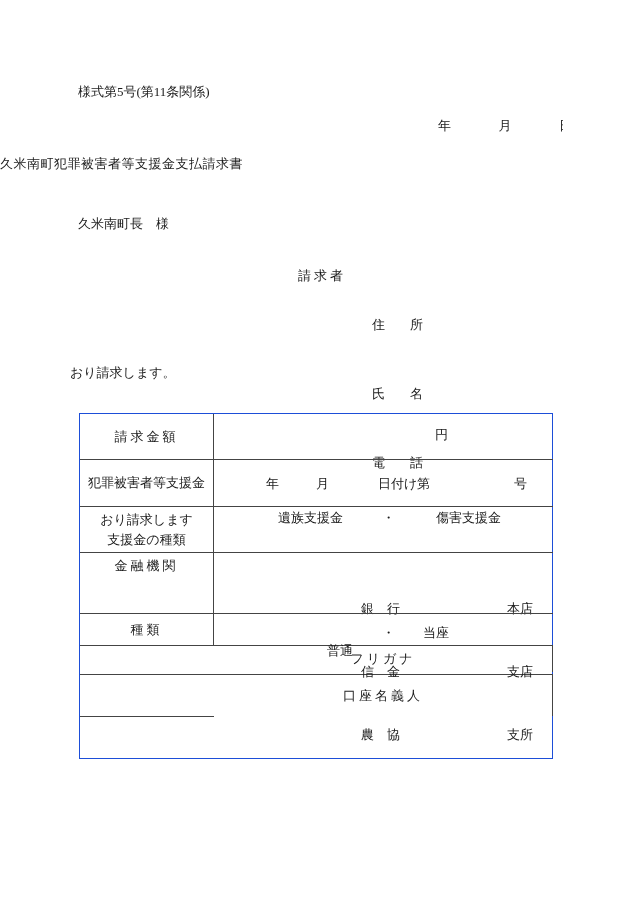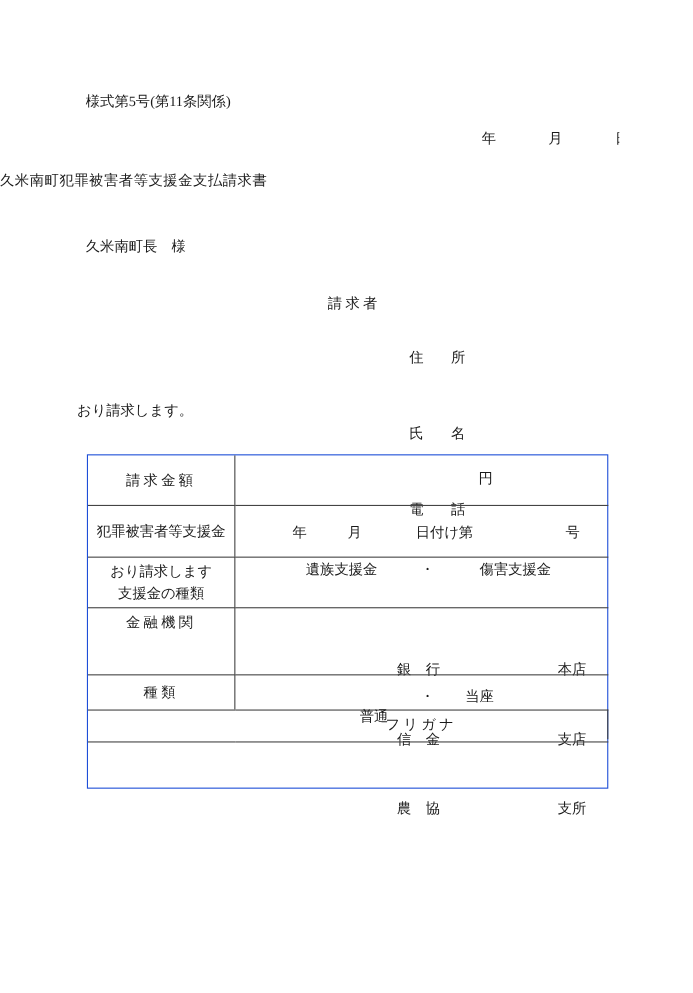--- a/index.html
+++ b/index.html
@@ -132,16 +132,19 @@
       <span class="ps" style="left:209px;top:10px;font-family:Liberation Serif, serif;">当座</span>
     </div>
 
     <div class="cell content-cell bt r6"></div>
 
     <div class="cell label-cell bt r7 ls3">
       <span>フリガナ</span>
     </div>
     <div class="cell content-cell bt r7"></div>
 
+    <div class="cell label-cell bt r8 ls3">
+      <span>口座名義人</span>
+    </div>
     <div class="cell content-cell bt r8"></div>
 
   </div>
 </div>
 
 </body></html>

